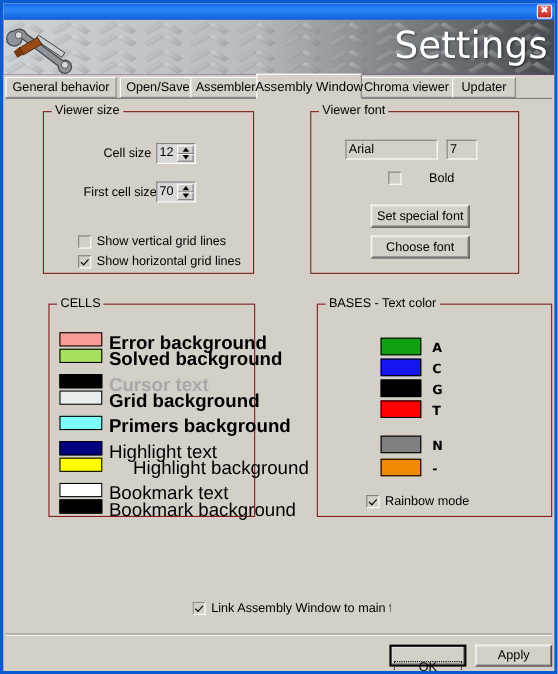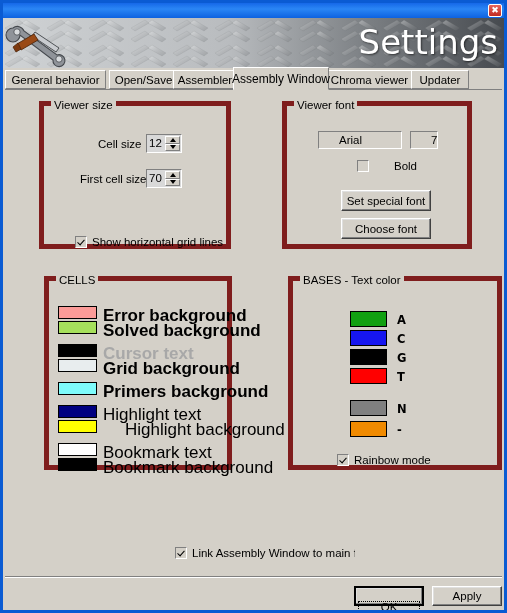--- a/index.html
+++ b/index.html
@@ -111,21 +111,21 @@
   .content {
     position: absolute;
     left: 2px;
     top: 87px;
     width: 497px;
     height: 485px;
     background: #d4d0c8;
   }
   .groupbox {
     position: absolute;
-    border: 5px solid #7f1d1d;
+    border: 1px solid #7f1d1d;
     box-sizing: border-box;
   }
   .groupbox > .gb-title {
     position: absolute;
     top: -7px;
     left: 7px;
     background: #d4d0c8;
     padding: 0 3px;
     font-size: 11.5px;
     color: #000;
@@ -187,21 +187,21 @@
   
   .txtbox {
     position: absolute;
     height: 18px;
     background: #d4d0c8;
     border: 1px solid;
     border-color: #808080 #ffffff #ffffff #808080;
     box-sizing: border-box;
     font-size: 11.5px;
     line-height: 16px;
-    padding-left: 20px;
+    padding-left: 2px;
     color: #000;
     overflow: hidden;
     white-space: nowrap;
   }
   
   .cb {
     position: absolute;
     display: flex;
     align-items: center;
     cursor: pointer;
@@ -376,20 +376,24 @@
 
       <span class="lbl" style="left:36px;top:67px;">First cell size</span>
       <div class="spin" style="left:102px;top:63px;width:36px;">
         <div class="val">70</div>
         <div class="arrows">
           <div class="up"></div>
           <div class="dn"></div>
         </div>
       </div>
 
+      <div class="cb" style="left:31px;top:112px;">
+        <span class="box"></span>
+        <span>Show vertical grid lines</span>
+      </div>
       <div class="cb checked" style="left:31px;top:130px;">
         <span class="box"></span>
         <span>Show horizontal grid lines</span>
       </div>
     </div>
 
     <div class="groupbox" style="left:277px;top:11px;width:190px;height:148px;">
       <span class="gb-title">Viewer font</span>
 
       <div class="txtbox" style="left:31px;top:25px;width:84px;">Arial</div>

